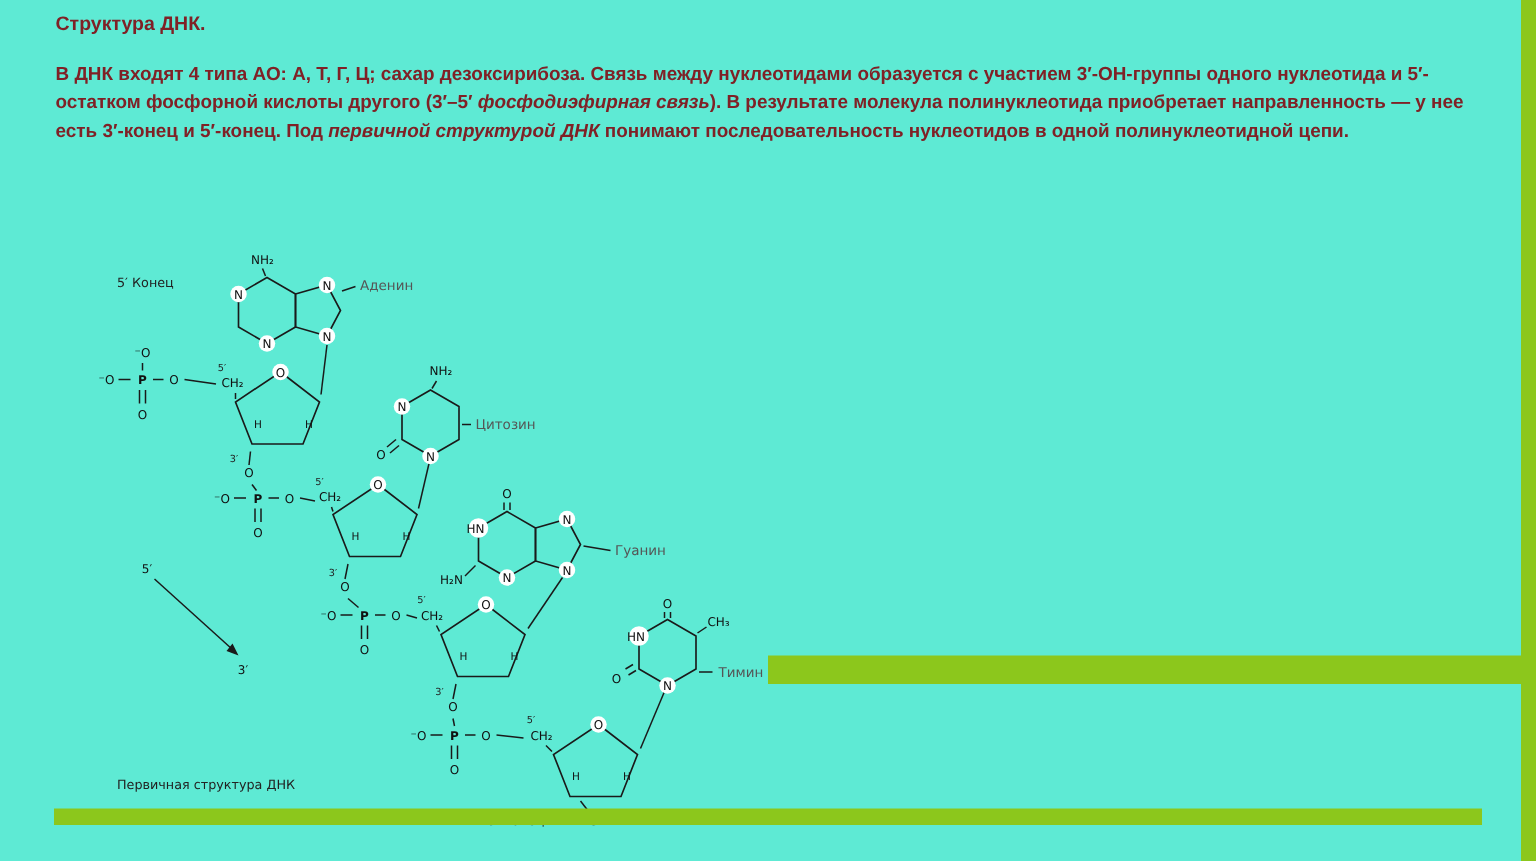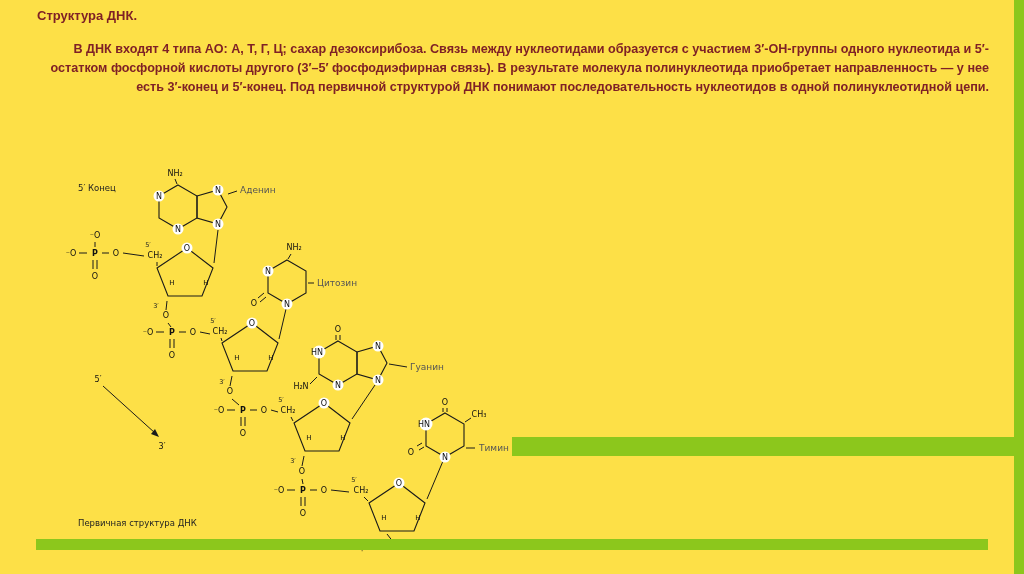--- a/index.html
+++ b/index.html
@@ -7,30 +7,30 @@
     --accent-green:#8cc71c;
   }
   *{margin:0;padding:0;box-sizing:border-box;}
   html,body{width:1024px;height:574px;}
   body{
     position:relative;
     background:#ffffff;
     font-family:"Liberation Sans","DejaVu Sans",sans-serif;
     overflow:hidden;
   }
-  .slide{position:absolute;inset:0;background:#fde047;text-align:right;}
+  .slide{position:absolute;inset:0;background:#5eead4;}
   .slide-title{
     position:absolute;left:37px;top:8px;
     font-size:13px;font-weight:bold;color:var(--text-color);
   }
   .body-text{
     position:absolute;left:37px;top:40px;width:952px;
     font-size:12.6px;line-height:19px;font-weight:bold;color:var(--text-color);
   }
-  .body-text .it{margin-top:24px;}
+  .body-text .it{font-style:italic;margin-top:24px;}
   .diagram{position:absolute;left:58px;top:146px;width:480px;height:420px;}
   .diagram svg{font-family:"DejaVu Sans",sans-serif;}
   .ring{fill:none;stroke:#1a1a1a;stroke-width:1.1;}
   .bond{stroke:#1a1a1a;stroke-width:1;}
   .mask{fill:#ffffff;stroke:none;}
   .atom{font-size:8px;fill:#111;text-anchor:middle;}
   .atom-b{font-weight:bold;}
   .atom-sm{font-size:6.5px;fill:#222;text-anchor:middle;}
   .h{font-size:7px;fill:#111;text-anchor:middle;}
   .base-label{font-size:9px;fill:#555;}

